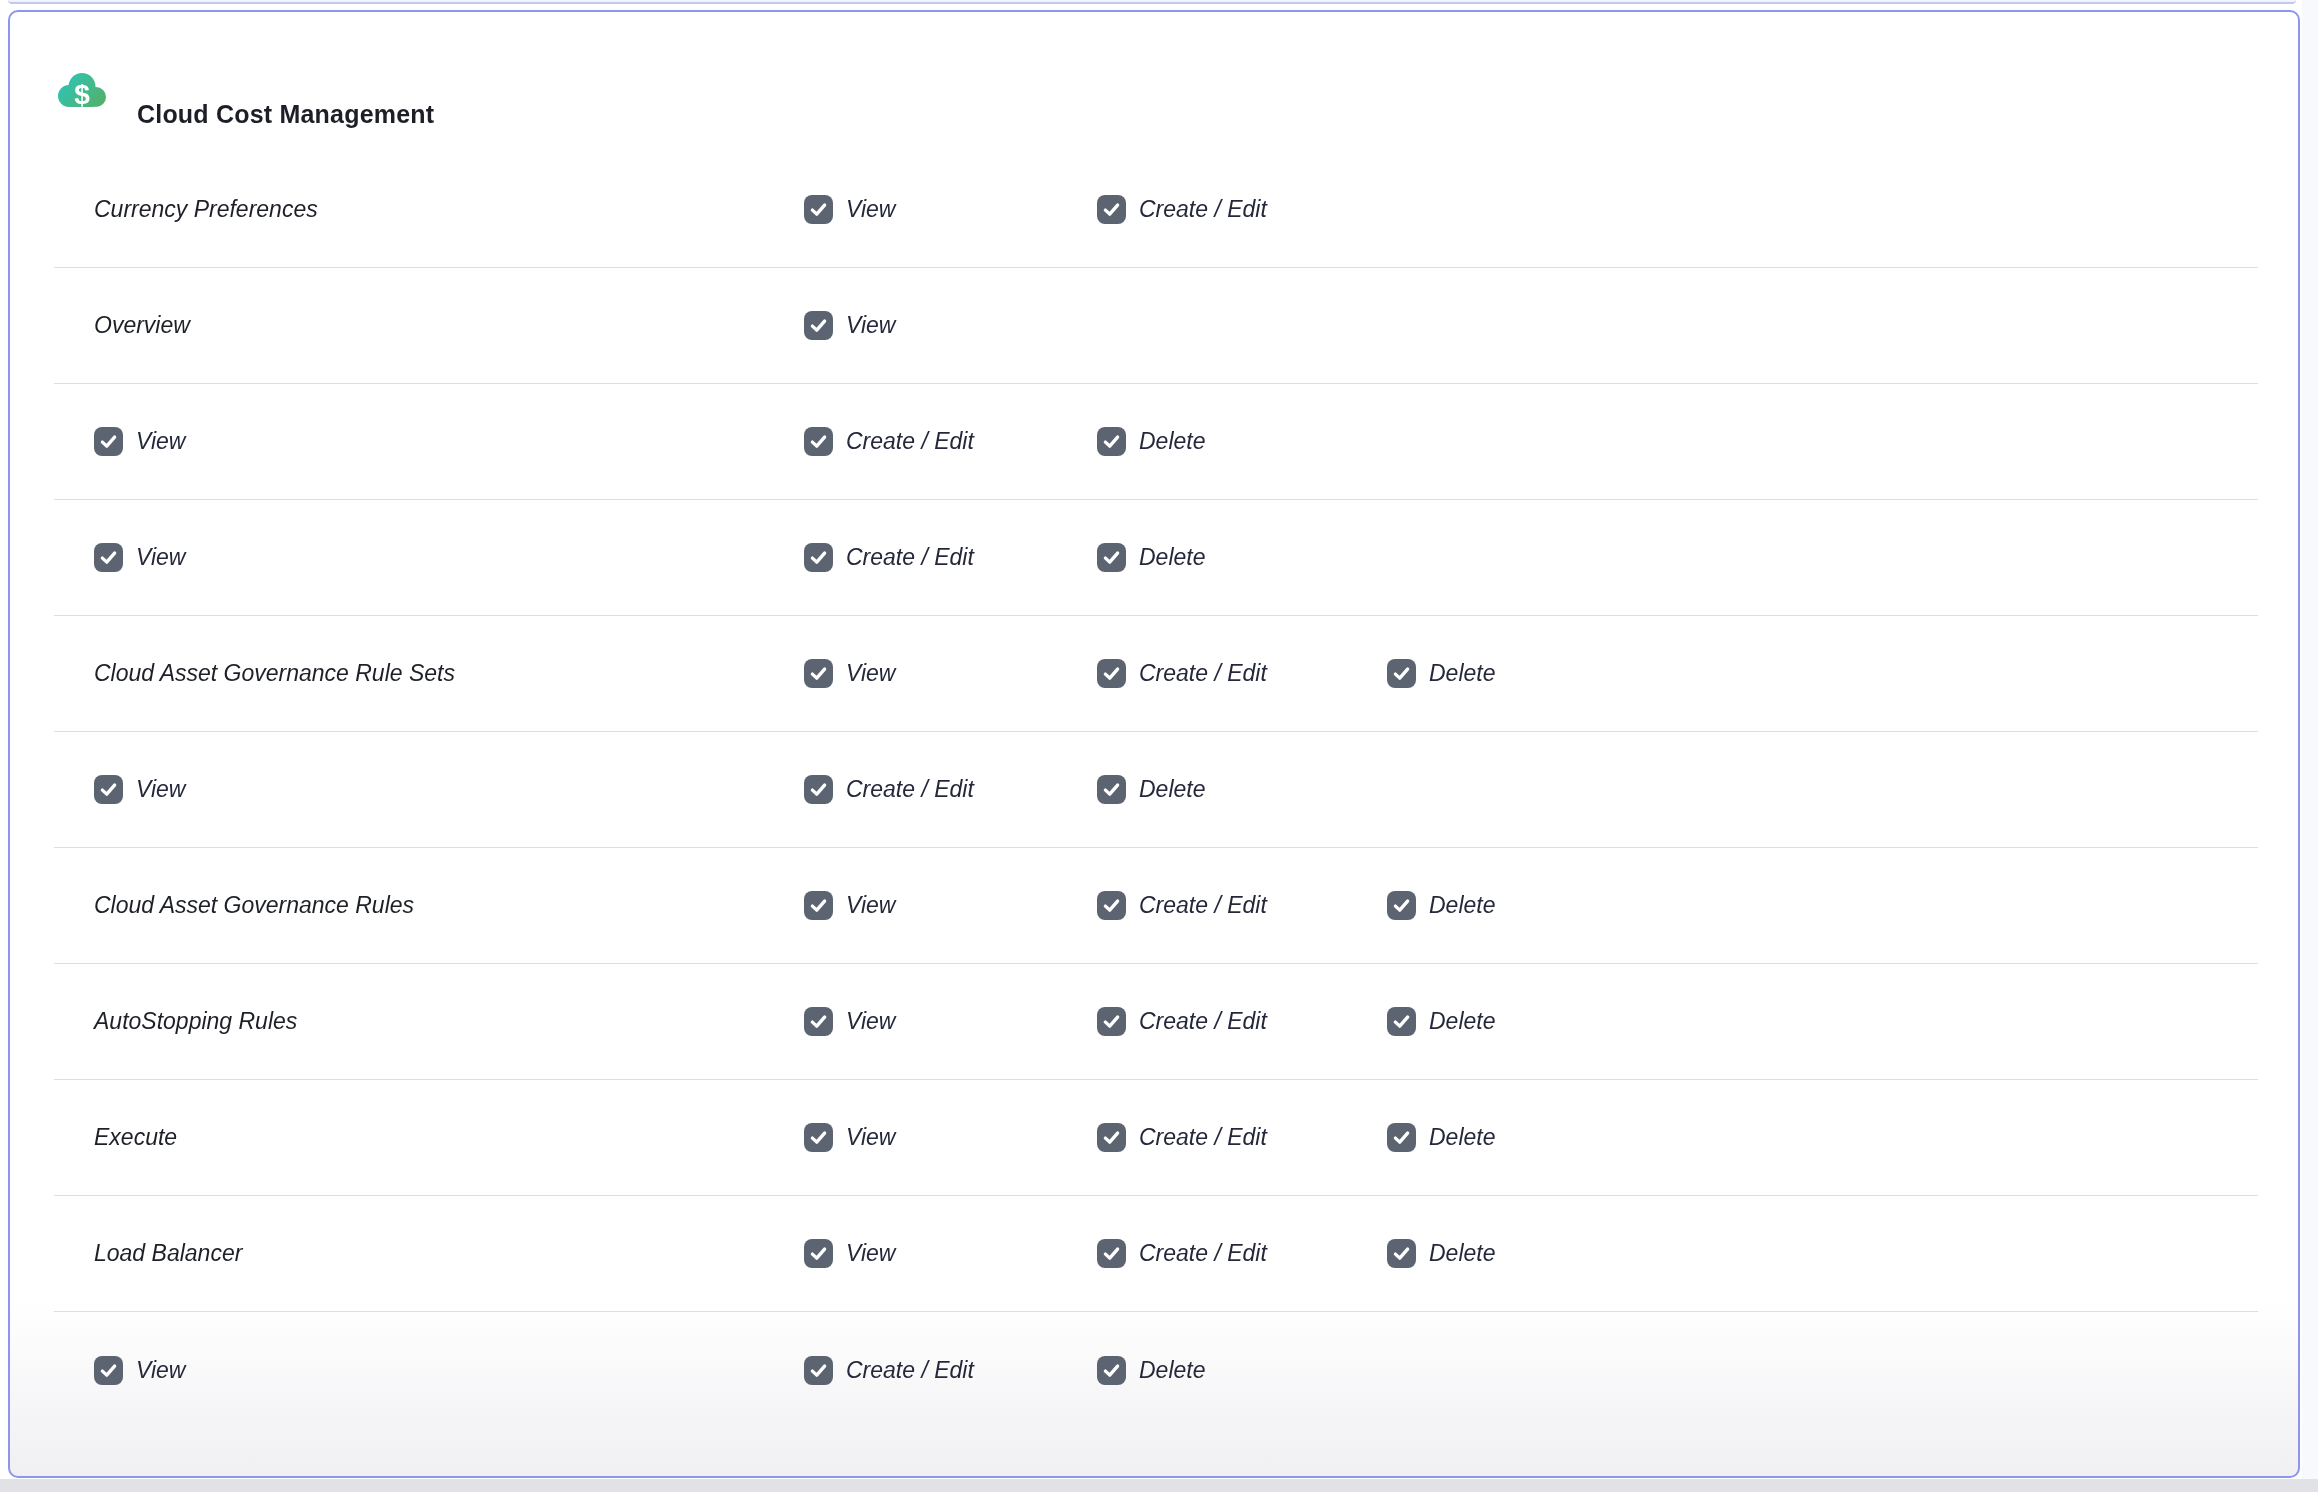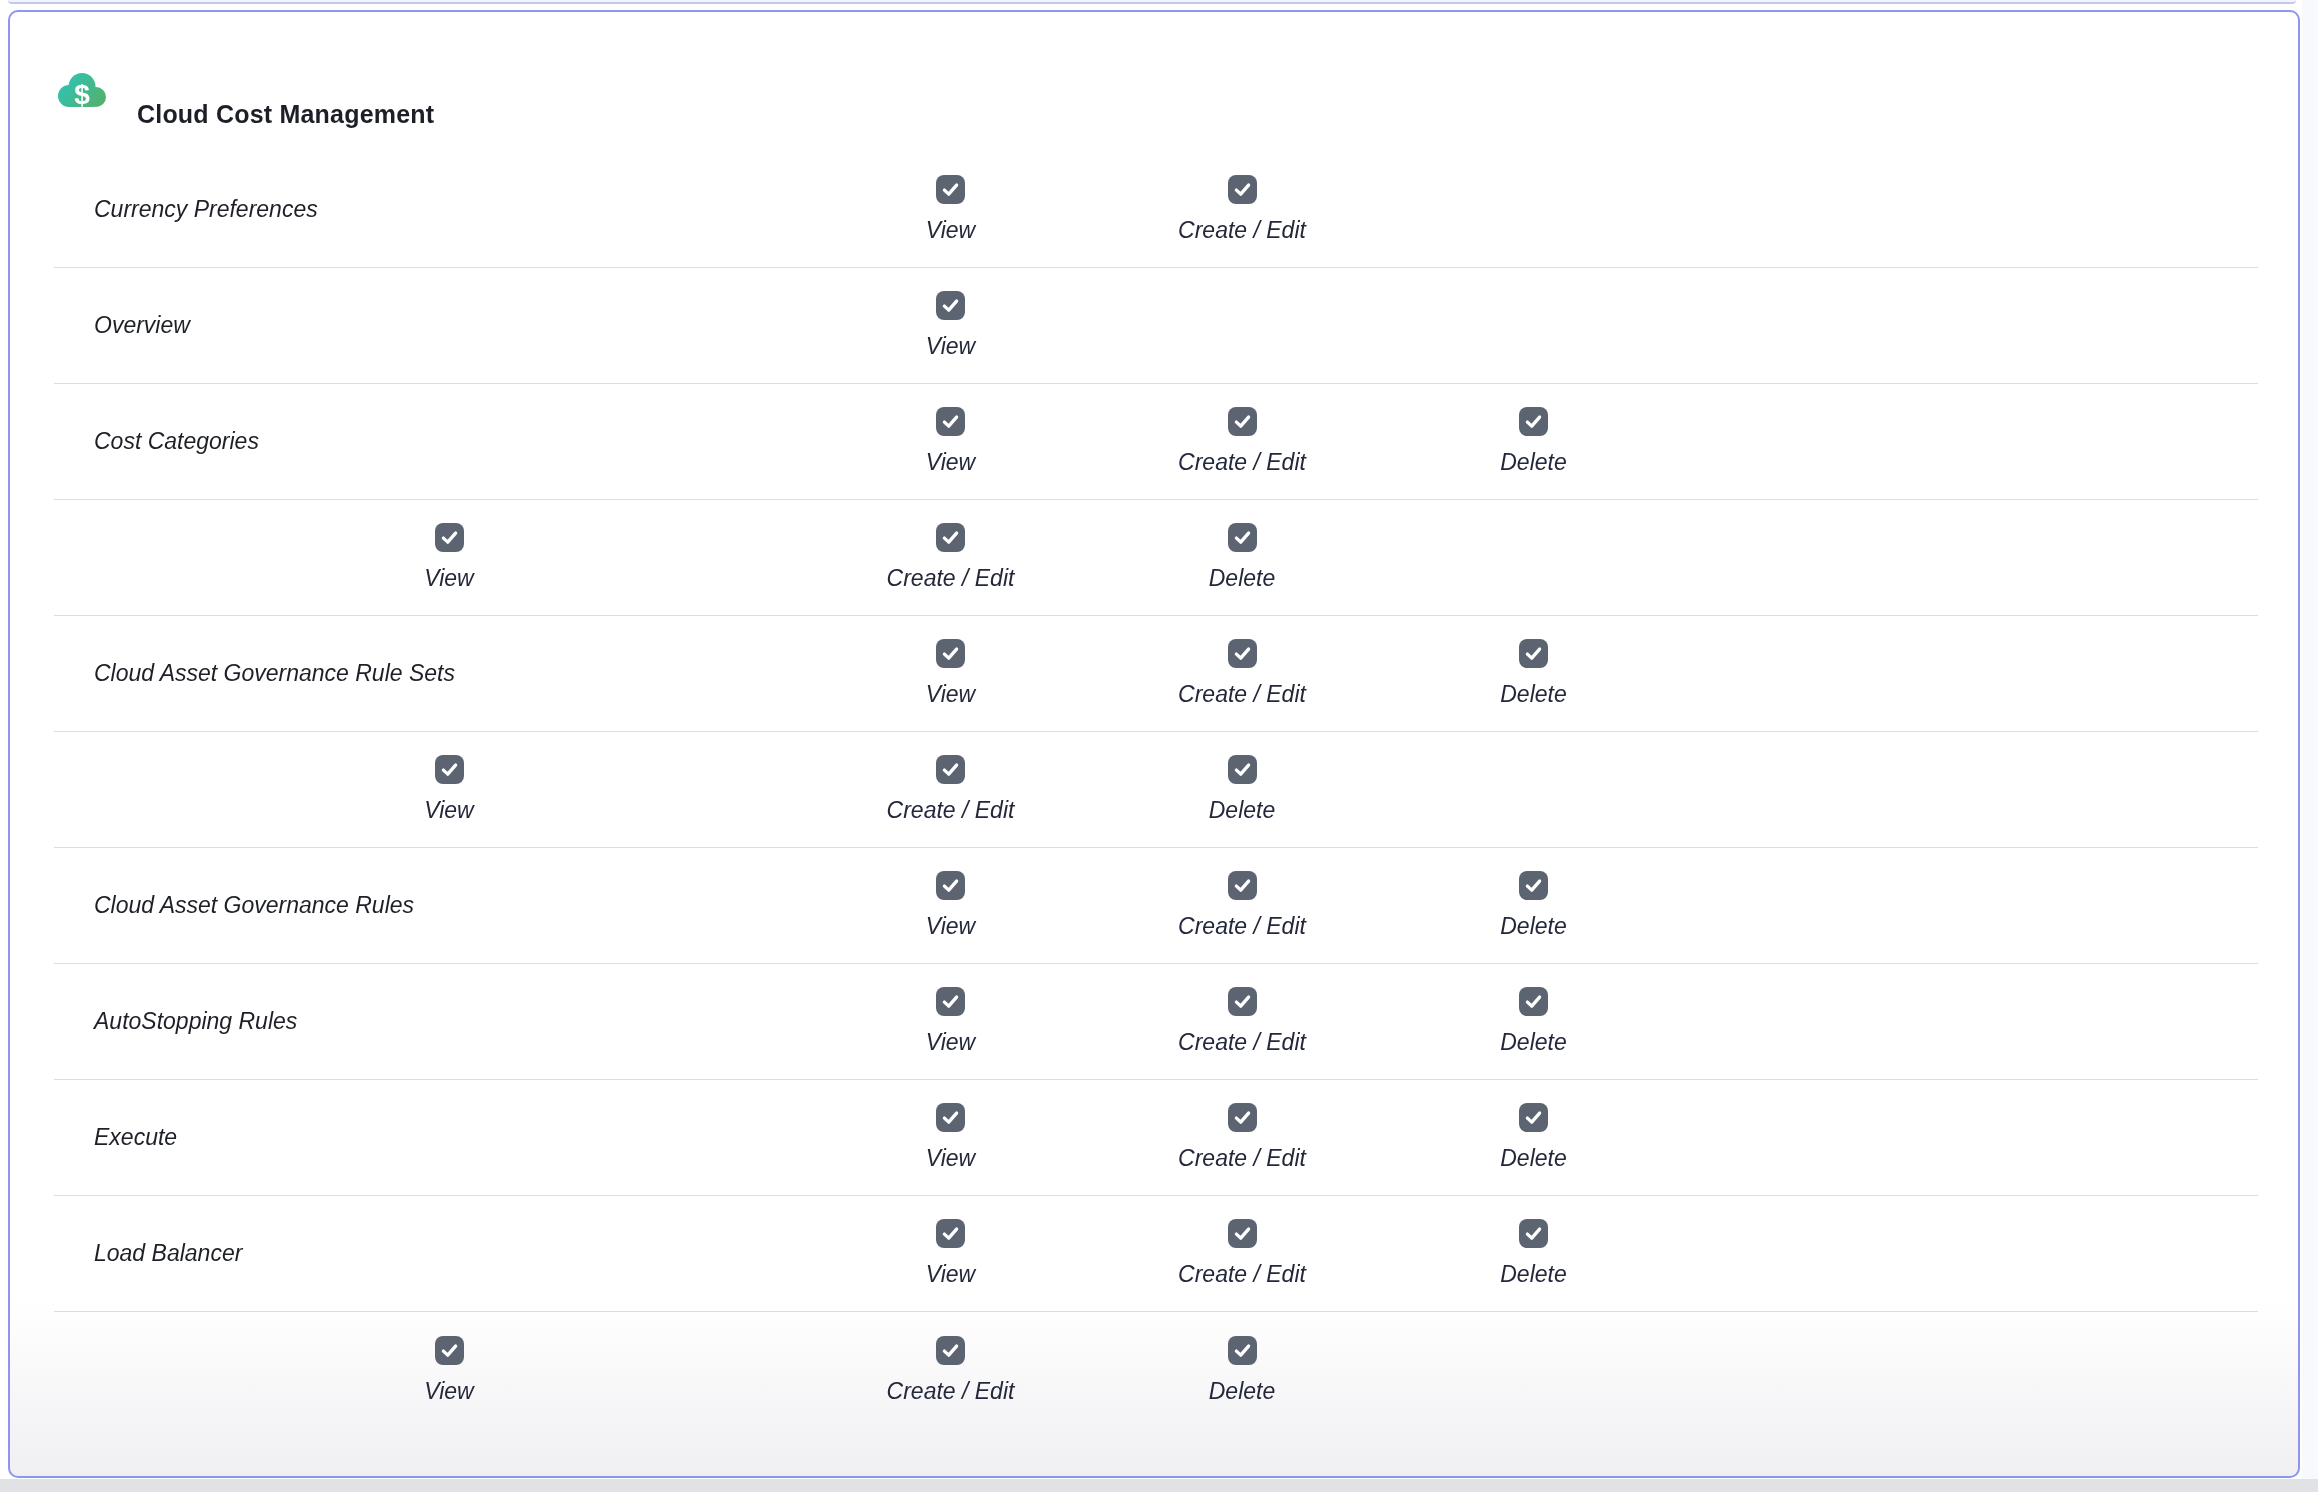--- a/index.html
+++ b/index.html
@@ -52,21 +52,21 @@
     align-items: center;
     padding-left: 40px;
     border-bottom: 1px solid #dcdde0;
     font-style: italic;
   }
   .perm-row:last-child { border-bottom: none; }
   .row-label {
     font-size: 23px; color: #1e2028;
   }
   .perm-cell {
-    display: flex; align-items: center; gap: 13px; flex-direction: column;
+    display: flex; align-items: center; gap: 13px;
   }
   .checkbox {
     width: 29px; height: 29px; flex: 0 0 29px;
     background: #5c6472;
     border-radius: 8px;
     display: flex; align-items: center; justify-content: center;
     cursor: pointer;
   }
   .checkbox svg { width: 21px; height: 21px; display: block; }
   .perm-label {
@@ -127,21 +127,20 @@
   <div class="perm-cell">
     <div class="checkbox" role="checkbox" aria-checked="true" style="background: rgb(92, 100, 114);">
       <svg viewBox="0 0 20 20">
         <polyline points="4.2,10.6 8.3,14.4 15.8,5.8" fill="none" stroke="#ffffff" stroke-width="3.2" stroke-linecap="round" stroke-linejoin="round"></polyline>
       </svg>
     </div>
     <span class="perm-label">View</span>
   </div>
       </div>
       <div class="perm-row">
-    <div class="row-label">Cost Categories</div>
   <div class="perm-cell">
     <div class="checkbox" role="checkbox" aria-checked="true" style="background: rgb(92, 100, 114);">
       <svg viewBox="0 0 20 20">
         <polyline points="4.2,10.6 8.3,14.4 15.8,5.8" fill="none" stroke="#ffffff" stroke-width="3.2" stroke-linecap="round" stroke-linejoin="round"></polyline>
       </svg>
     </div>
     <span class="perm-label">View</span>
   </div>
         <div class="perm-cell">
     <div class="checkbox" role="checkbox" aria-checked="true" style="background: rgb(92, 100, 114);">

